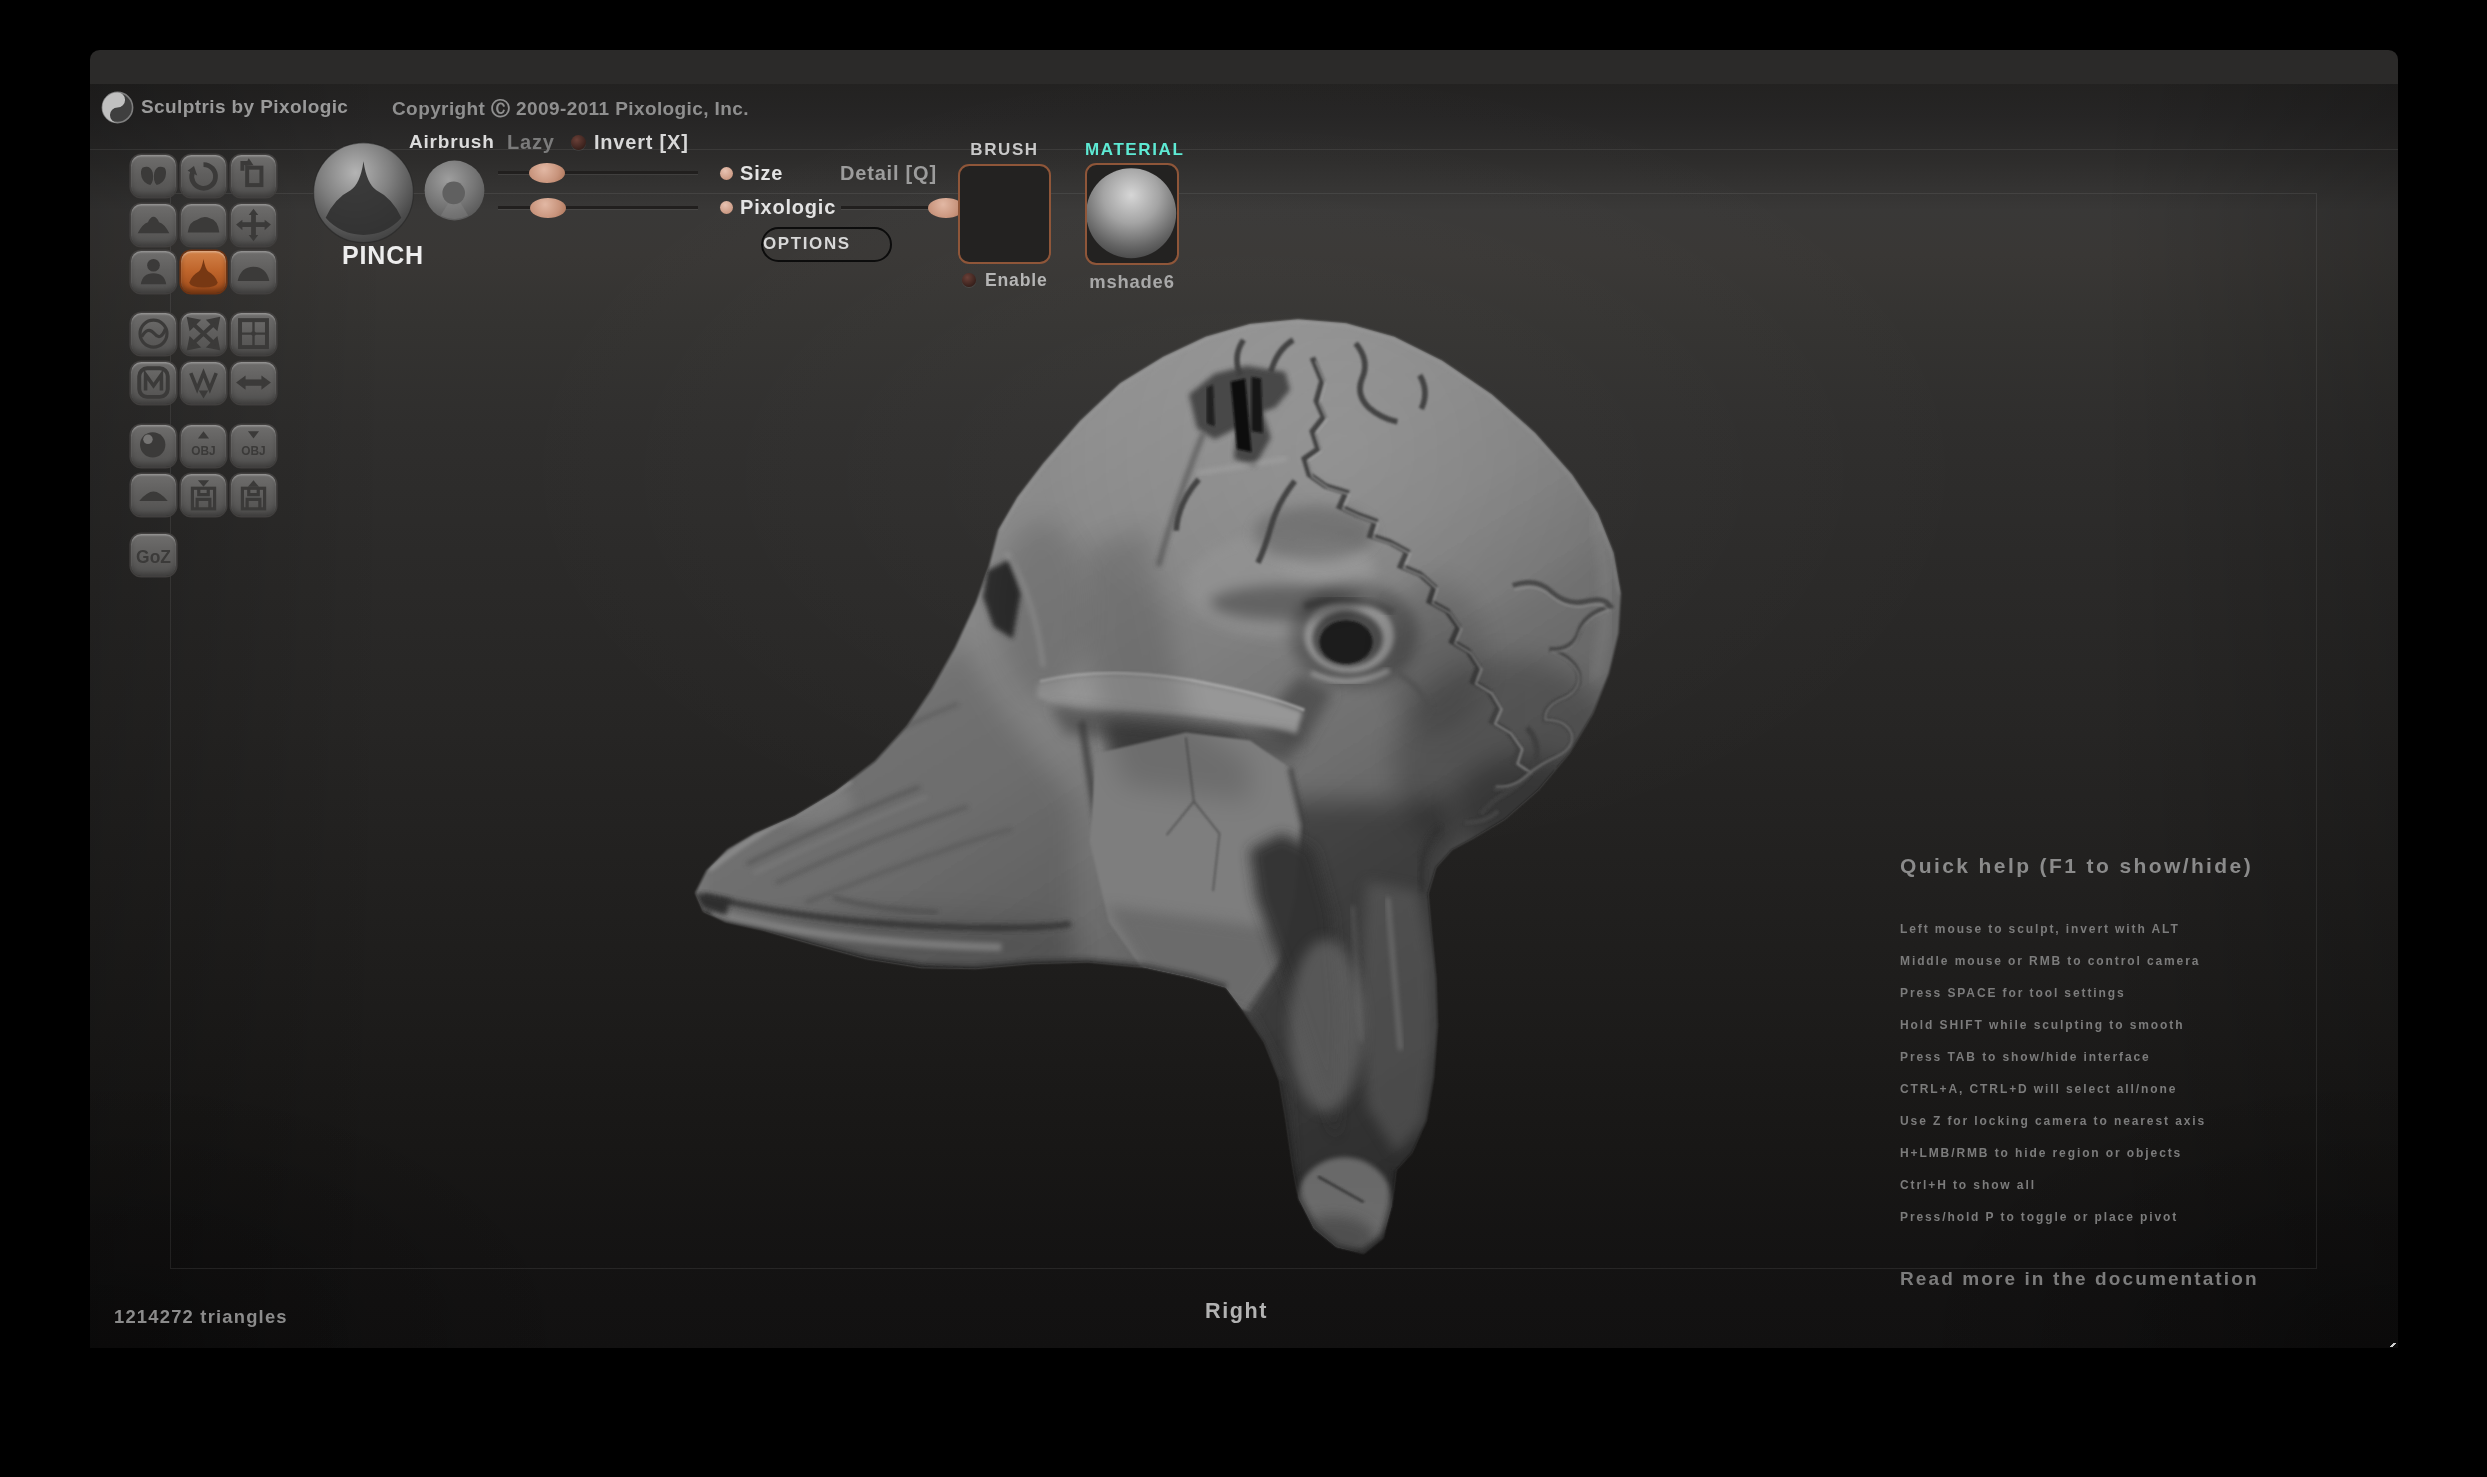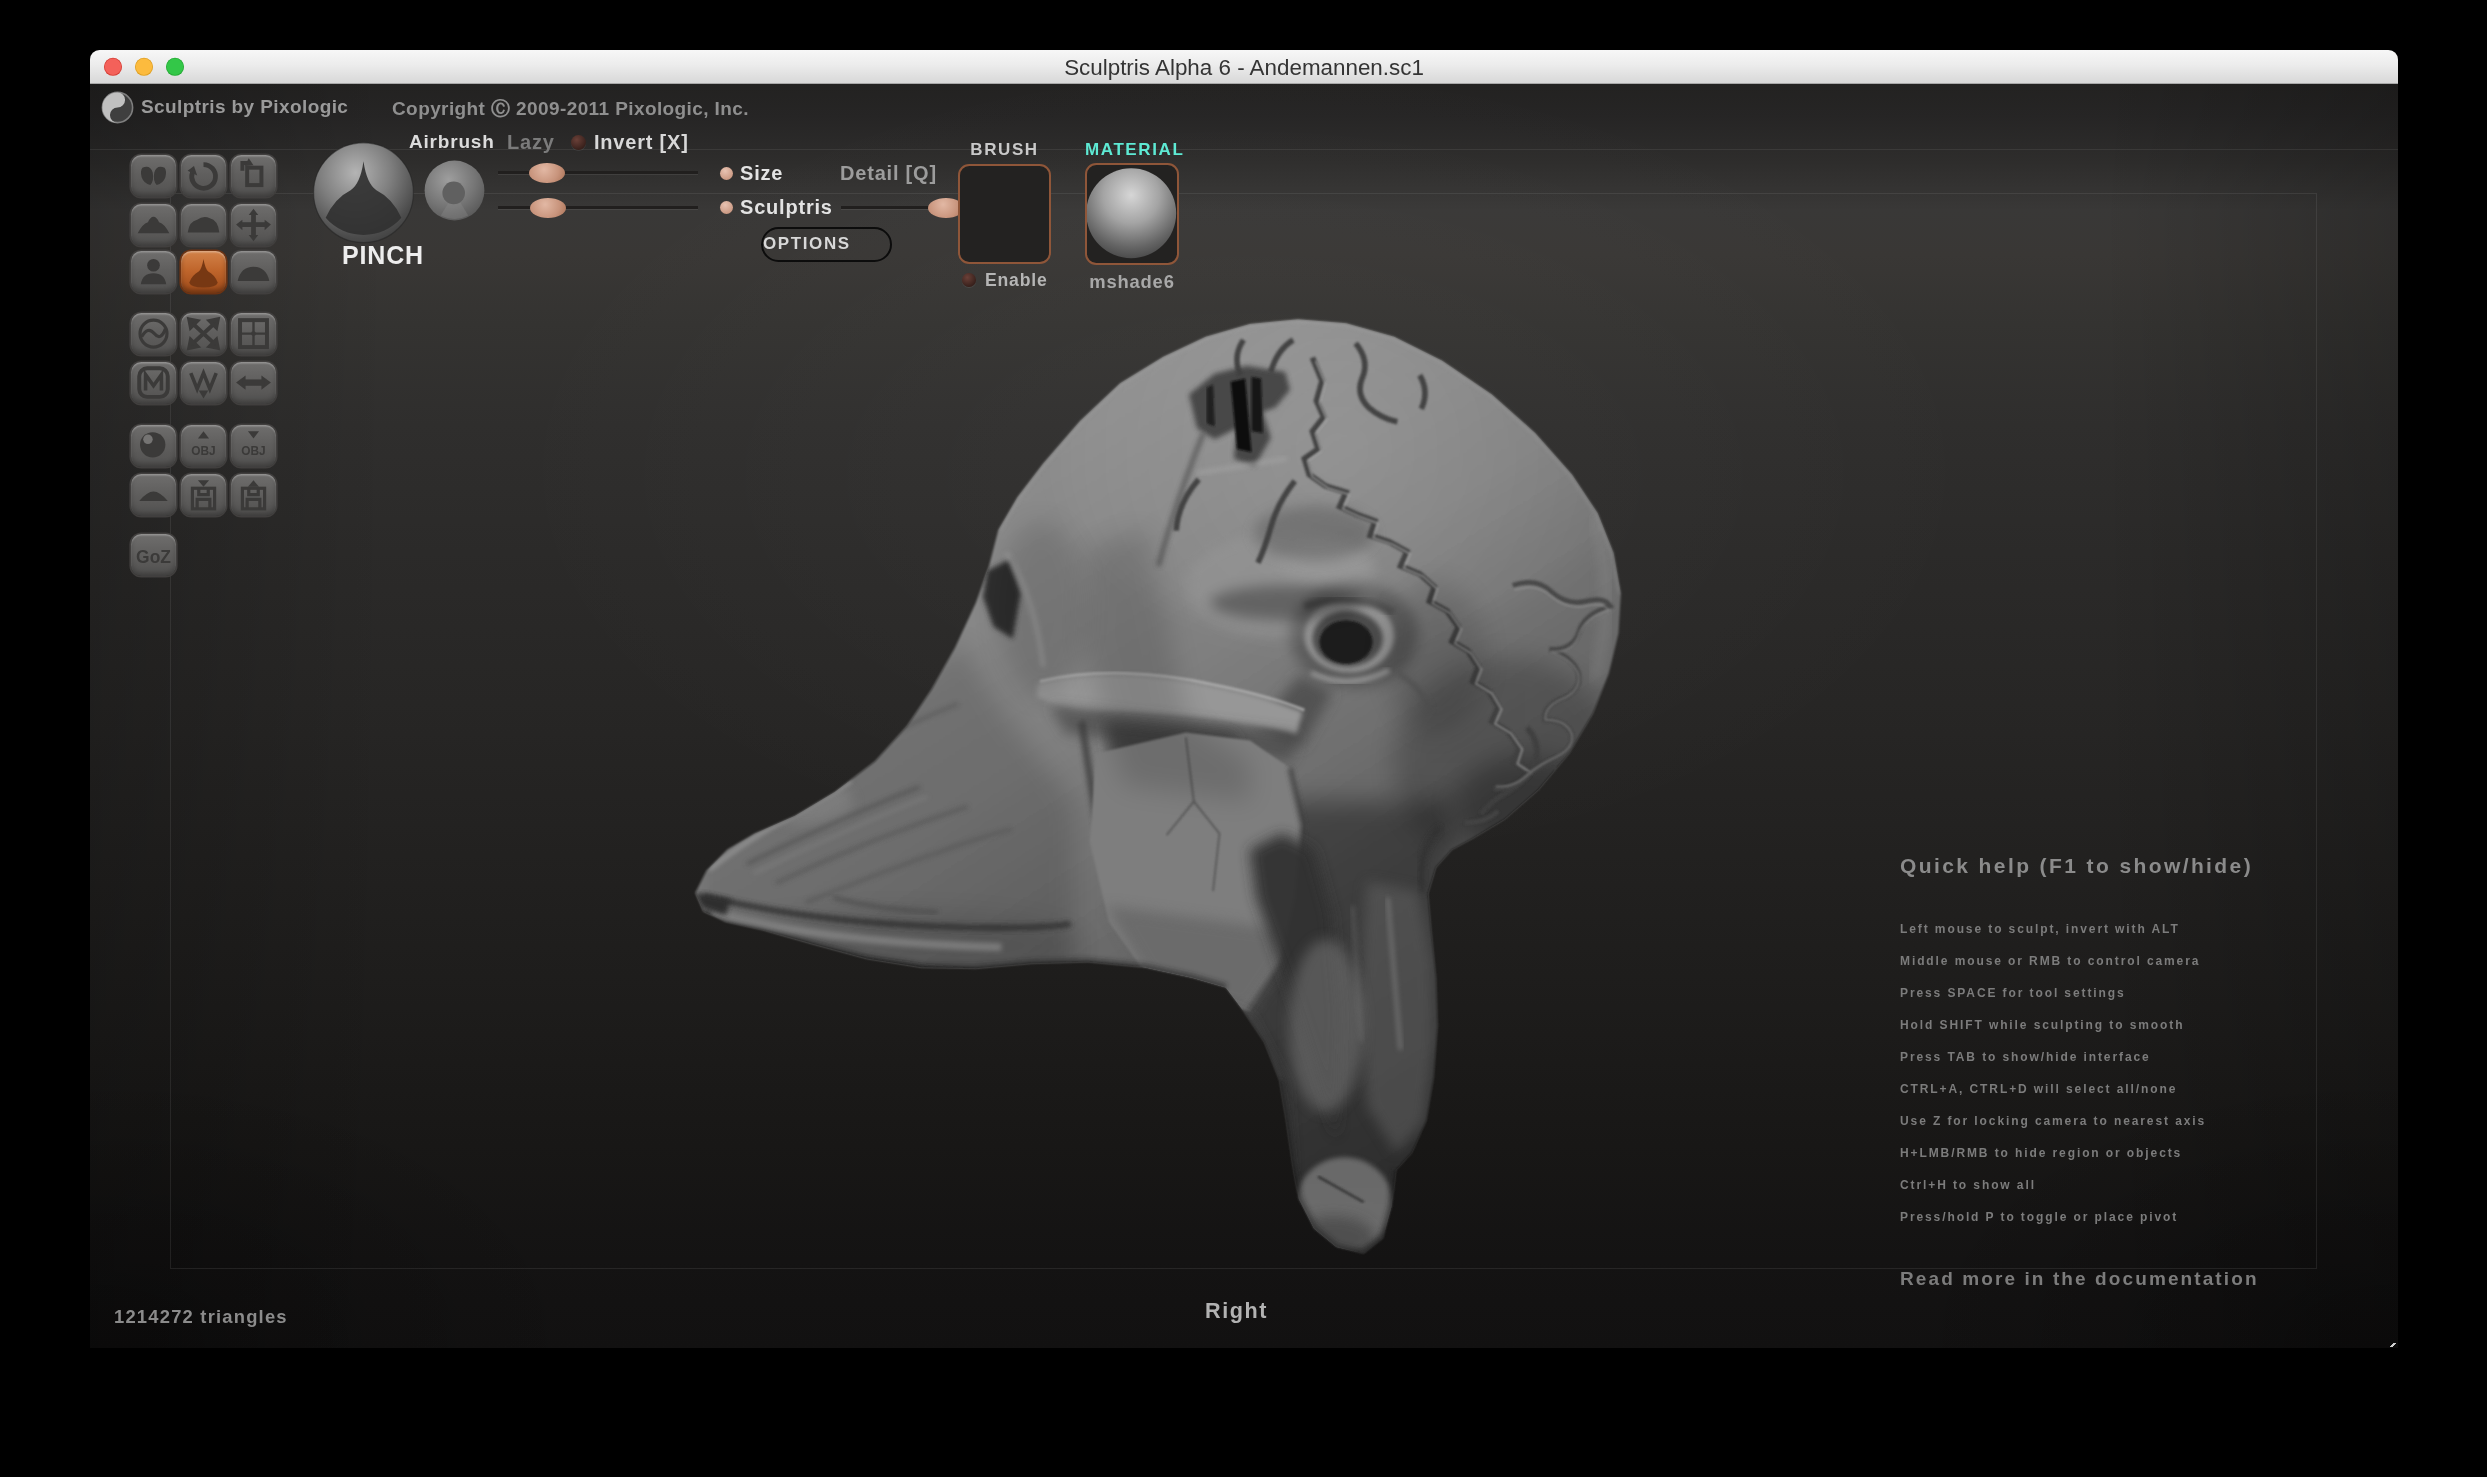--- a/index.html
+++ b/index.html
@@ -23,26 +23,20 @@
   .b{font-weight:bold;}
   .toolbtn{position:absolute;width:45px;height:42px;border-radius:10.4px;
      background:linear-gradient(#6f6e6d 0%,#605f5e 45%,#525150 100%);
      box-shadow:0 0 0 1.6px #413f3e, inset 0 1.6px 1.6px rgba(255,255,255,0.28), inset 0 -3.2px 4.8px rgba(0,0,0,0.25);}
   .toolbtn.sel{background:linear-gradient(#d28249 0%,#c0662c 45%,#9e4a19 100%);box-shadow:0 0 0 1.6px #6e3312, inset 0 1.6px 1.6px rgba(255,255,255,0.35), inset 0 -3.2px 4.8px rgba(0,0,0,0.3);}
   .toolbtn svg{position:absolute;left:0;top:0;}
 </style>
 </head>
 <body>
 <div id="win">
-  <div id="titlebar">
-    <div class="tl" style="left:13.6px;background:#f4615a;box-shadow:inset 0 0 0 0.8px rgba(190,40,30,.6);"></div>
-    <div class="tl" style="left:45px;background:#fcbb3e;box-shadow:inset 0 0 0 0.8px rgba(200,140,20,.6);"></div>
-    <div class="tl" style="left:76px;background:#33c748;box-shadow:inset 0 0 0 0.8px rgba(30,150,40,.6);"></div>
-    <div id="title">Sculptris Alpha 6 - Andemannen.sc1</div>
-  </div>
   <div id="app"></div>
   <div id="lightpool"></div>
   <div id="vign"></div>
   <div id="appabs" style="position:absolute;left:-90px;top:-50px;width:2487px;height:1478px;padding-left:28px;">
     <div id="vport" style="left:170px;top:193px;"></div>
     <div style="position:absolute;left:90px;top:149px;width:2308px;height:0.8px;background:rgba(200,200,200,0.10);"></div>
 
     <svg width="2487" height="1478" viewBox="0 0 3104 1844" style="position:absolute;left:0;top:0;">
       <defs>
         <linearGradient id="gsk" x1="1350" y1="430" x2="1980" y2="1420" gradientUnits="userSpaceOnUse">
@@ -394,21 +388,21 @@
     <div class="lab" style="left:498px;top:171px;width:200px;height:3.2px;background:#211f1e;box-shadow:0 0.8px 0 rgba(255,255,255,0.1);"></div>
     <div class="lab" style="left:498px;top:206px;width:200px;height:3.2px;background:#211f1e;box-shadow:0 0.8px 0 rgba(255,255,255,0.1);"></div>
     <div class="lab" style="left:841px;top:206px;width:131px;height:3.2px;background:#211f1e;box-shadow:0 0.8px 0 rgba(255,255,255,0.1);"></div>
     <div class="lab" style="left:529px;top:163px;width:36px;height:20px;border-radius:50%;background:radial-gradient(circle at 42% 32%,#e2b8a4,#c8947c 58%,#a97054 100%);"></div>
     <div class="lab" style="left:530px;top:198px;width:36px;height:20px;border-radius:50%;background:radial-gradient(circle at 42% 32%,#e2b8a4,#c8947c 58%,#a97054 100%);"></div>
     <div class="lab" style="left:928px;top:198px;width:36px;height:20px;border-radius:50%;background:radial-gradient(circle at 42% 32%,#e2b8a4,#c8947c 58%,#a97054 100%);"></div>
     <div class="lab" style="left:720px;top:167px;width:13px;height:13px;border-radius:50%;background:radial-gradient(circle at 40% 30%,#e8c3b2,#c08a72);"></div>
     <div class="lab" style="left:720px;top:201px;width:13px;height:13px;border-radius:50%;background:radial-gradient(circle at 40% 30%,#e8c3b2,#c08a72);"></div>
     <div class="lab b" style="left:740px;top:162px;font-size:20px;color:#e3e3e3;letter-spacing:0.8px;">Size</div>
     <div class="lab b" style="left:840px;top:162px;font-size:20px;color:#9c9c9c;letter-spacing:0.8px;">Detail [Q]</div>
-    <div class="lab b" style="left:740px;top:196px;font-size:20px;color:#e3e3e3;letter-spacing:0.8px;">Sculptris</div>
+    <div class="lab b" style="left:740px;top:196px;font-size:20px;color:#e3e3e3;letter-spacing:0.8px;">Pixologic</div>
     <div class="lab" style="left:761px;top:227px;width:131px;height:35px;border-radius:17.6px;border:2.4px solid #0c0c0c;text-align:left;line-height:30px;font-weight:bold;font-size:17px;color:#d8d8d8;letter-spacing:1.6px;">OPTIONS</div>
     <div class="lab b" style="left:958px;top:140px;width:93px;text-align:center;font-size:17px;color:#c9c9c9;letter-spacing:1.6px;">BRUSH</div>
     <div class="lab" style="left:958px;top:164px;width:93px;height:100px;border-radius:11.2px;border:2.4px solid #8f5639;background:#232221;"></div>
     <div class="lab" style="left:962px;top:273px;width:13.6px;height:13.6px;border-radius:50%;background:radial-gradient(circle at 38% 32%,#6a4038,#39211c 70%);box-shadow:0 0.8px 0.8px rgba(255,255,255,0.12);"></div>
     <div class="lab b" style="left:985px;top:270px;font-size:17.6px;color:#b5b5b5;letter-spacing:0.8px;">Enable</div>
     <div class="lab b" style="left:1085px;top:140px;width:94px;text-align:left;font-size:17px;color:#5eead4;letter-spacing:1.6px;">MATERIAL</div>
     <div class="lab" style="left:1085px;top:163px;width:94px;height:102px;border-radius:11.2px;border:2.4px solid #8f5639;background:#232221;overflow:hidden;">
       <svg width="94" height="102" viewBox="0 0 117 127">
         <defs>
           <radialGradient id="gm" cx="0.5" cy="0.3" r="0.78">

